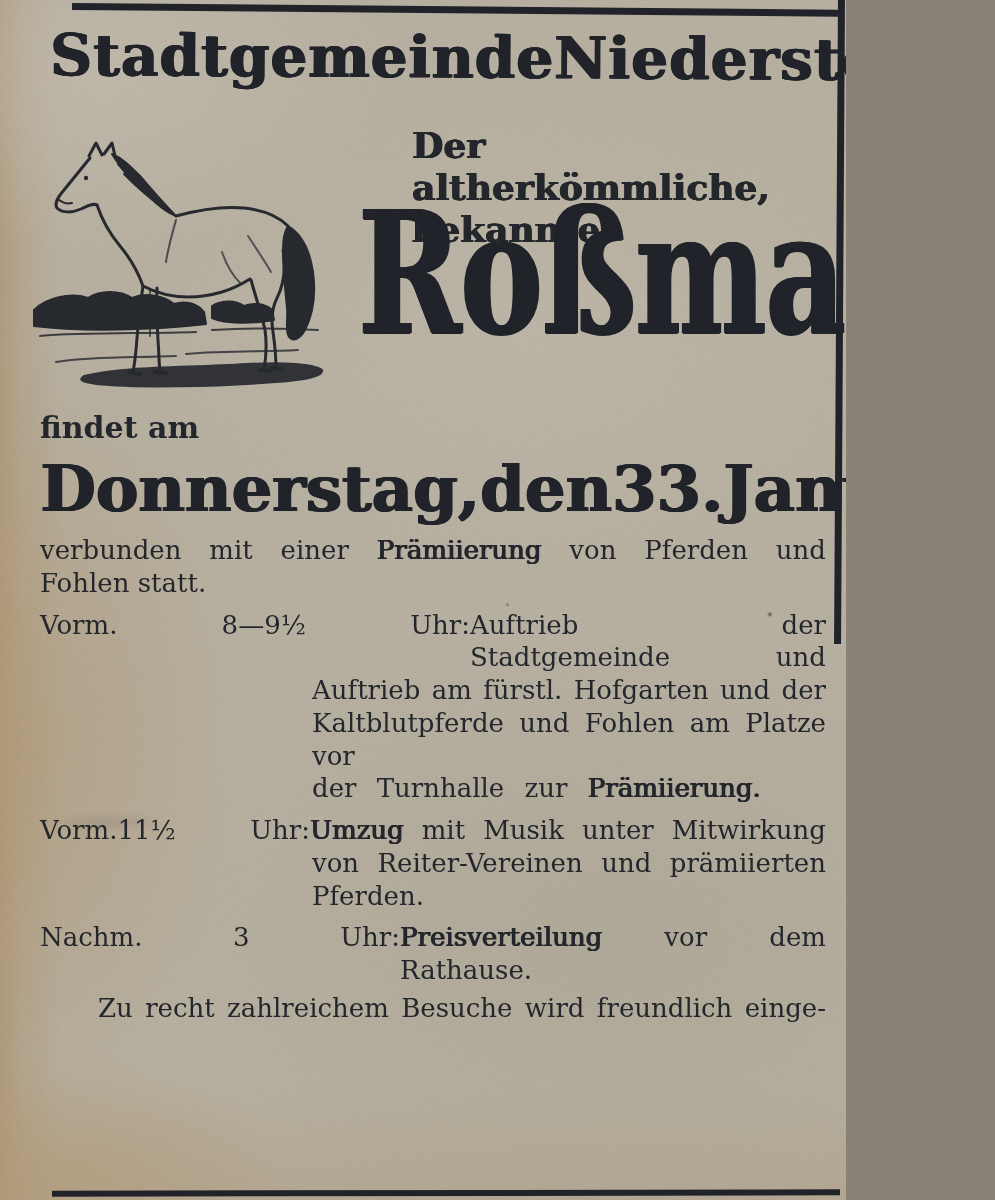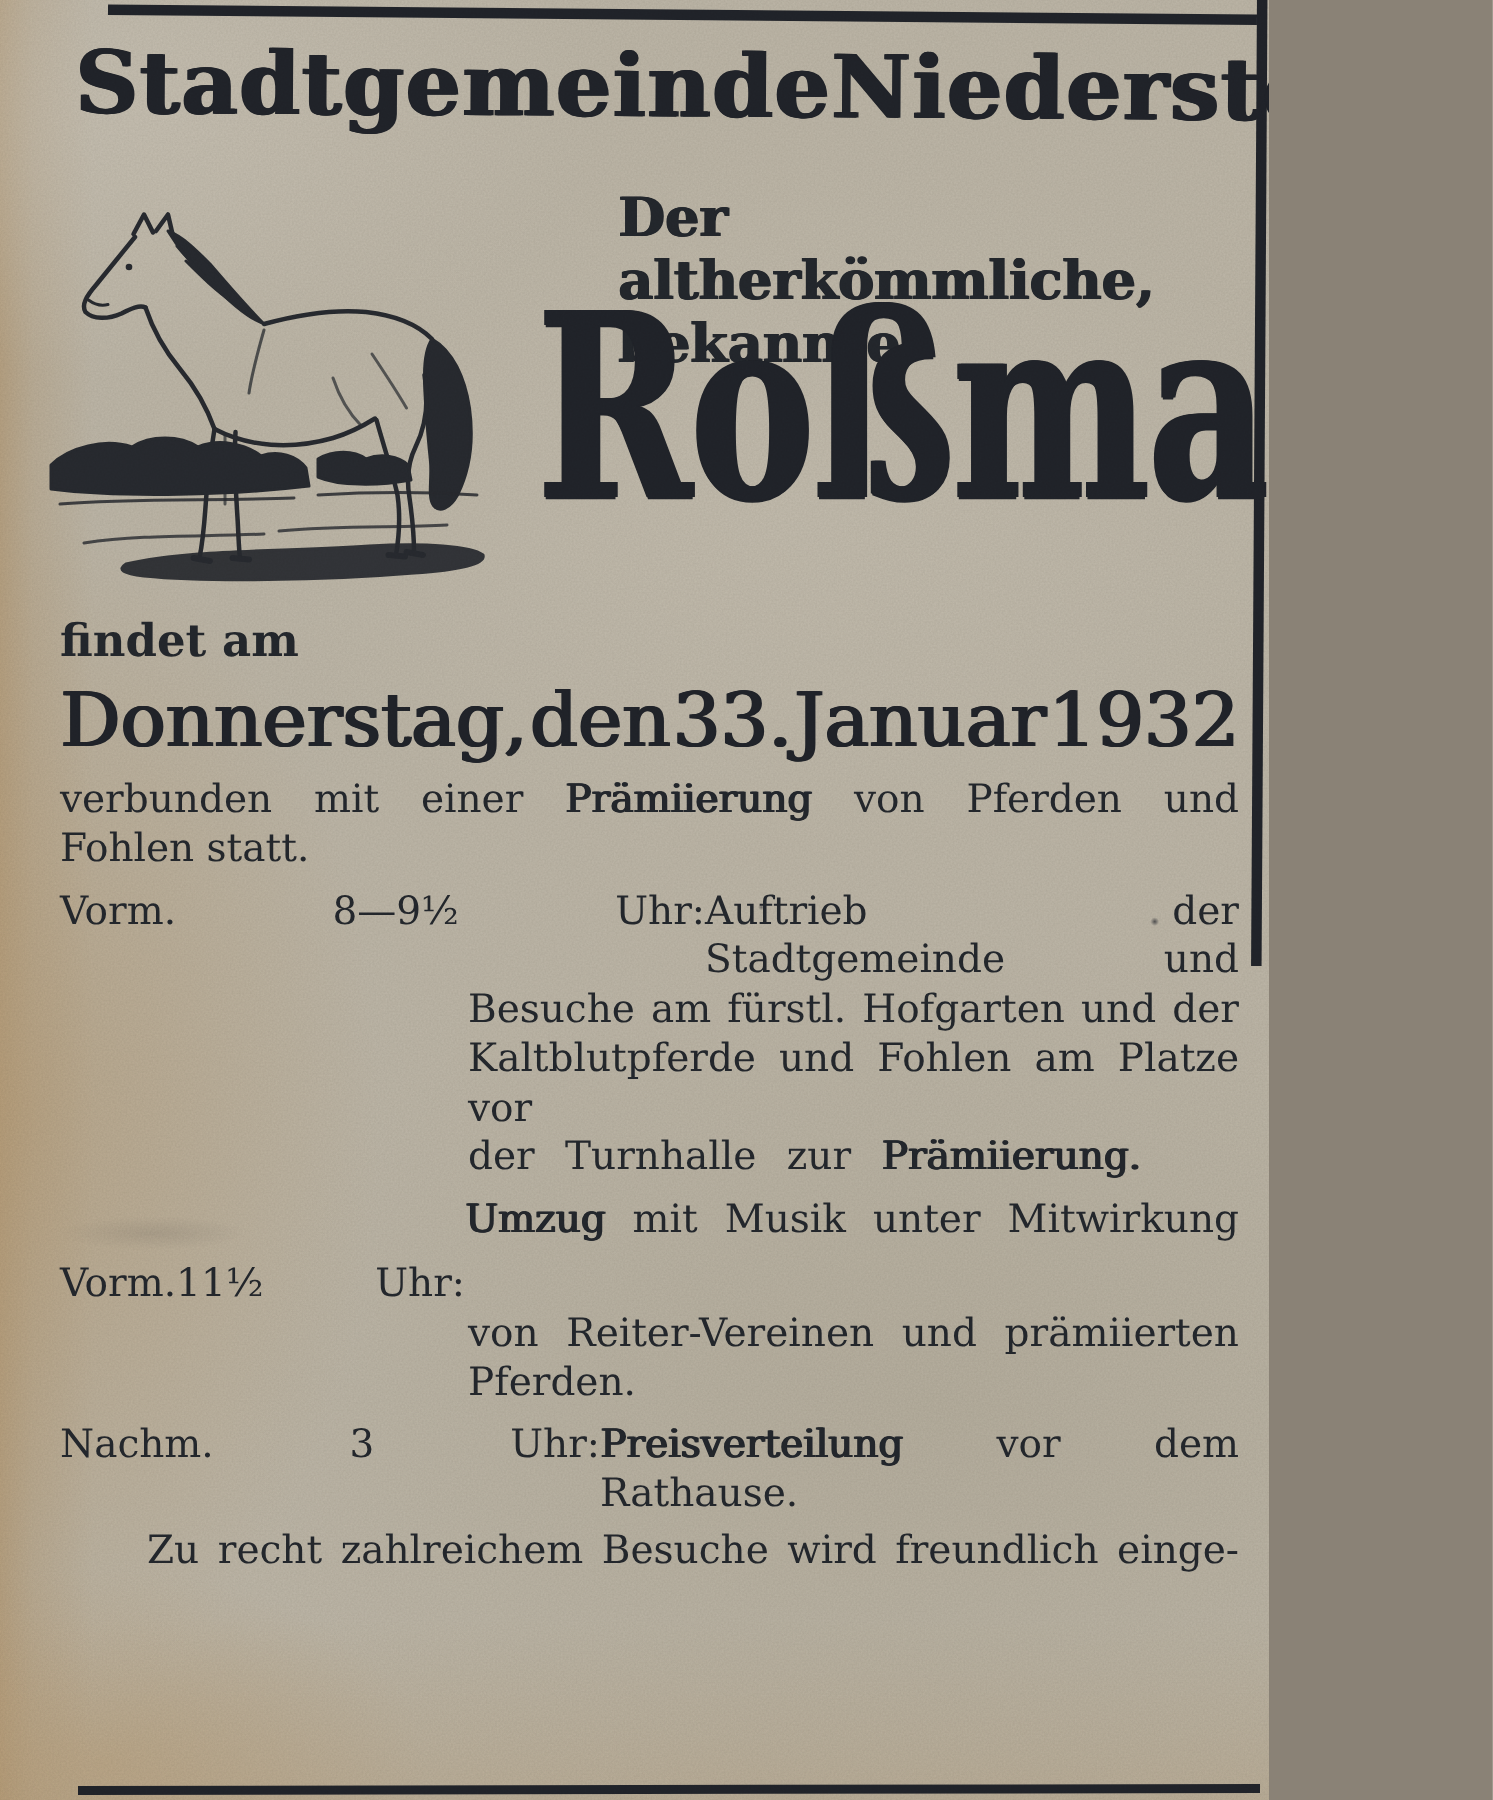--- a/index.html
+++ b/index.html
@@ -50,29 +50,29 @@
     white-space:nowrap;
   }
   .horse{position:absolute;left:26px;top:140px;}
 
   .content{position:absolute;left:40px;right:20px;top:410px;}
   .body-text{font-size:26px;line-height:1.26;font-weight:normal;}
   .jline{text-align:justify;text-align-last:justify;}
   .findet{font-size:30px;font-weight:bold;}
   .date-row{
     display:flex;justify-content:space-between;
-    font-size:50px;font-weight:normal;margin-top:6px;color:#23262d;
+    font-size:64px;font-weight:bold;margin-top:6px;color:#23262d;
   }
   .para1{margin-top:8px;}
   .sched{margin-top:9px;}
   .sched-l1{display:flex;}
   .sched-l1 .time{text-align:justify;text-align-last:justify;}
   .sched-l1 .rest{flex:1;text-align:justify;text-align-last:justify;}
   .w430{width:430px;}
-  .w270{width:270px;margin-top:43px;}
+  .w270{width:270px;}
   .w360{width:360px;}
   .indent{margin-left:272px;}
   .loose{word-spacing:12px;}
   .closing{margin-top:5px;}
   .closing .first{text-indent:58px;}
 </style>
 </head>
 <body>
 
 <div class="page">
@@ -136,21 +136,21 @@
         <span>von Pferden und</span>
       </div>
       <div>Fohlen statt.</div>
     </div>
 
     <div class="sched body-text">
       <div class="sched-l1">
         <div class="time w430">Vorm. 8—9½ Uhr:</div>
         <div class="rest">Auftrieb der Stadtgemeinde und</div>
       </div>
-      <div class="indent jline">Besuche am fürstl. Hofgarten und der</div>
+      <div class="indent jline">Auftrieb am fürstl. Hofgarten und der</div>
       <div class="indent jline">Kaltblutpferde und Fohlen am Platze vor</div>
       <div class="indent loose">
         <span>der Turnhalle zur</span>
         <span class="fat">Prämiierung.</span>
       </div>
     </div>
 
     <div class="sched body-text">
       <div class="sched-l1">
         <div class="time w270">Vorm.11½ Uhr:</div>

